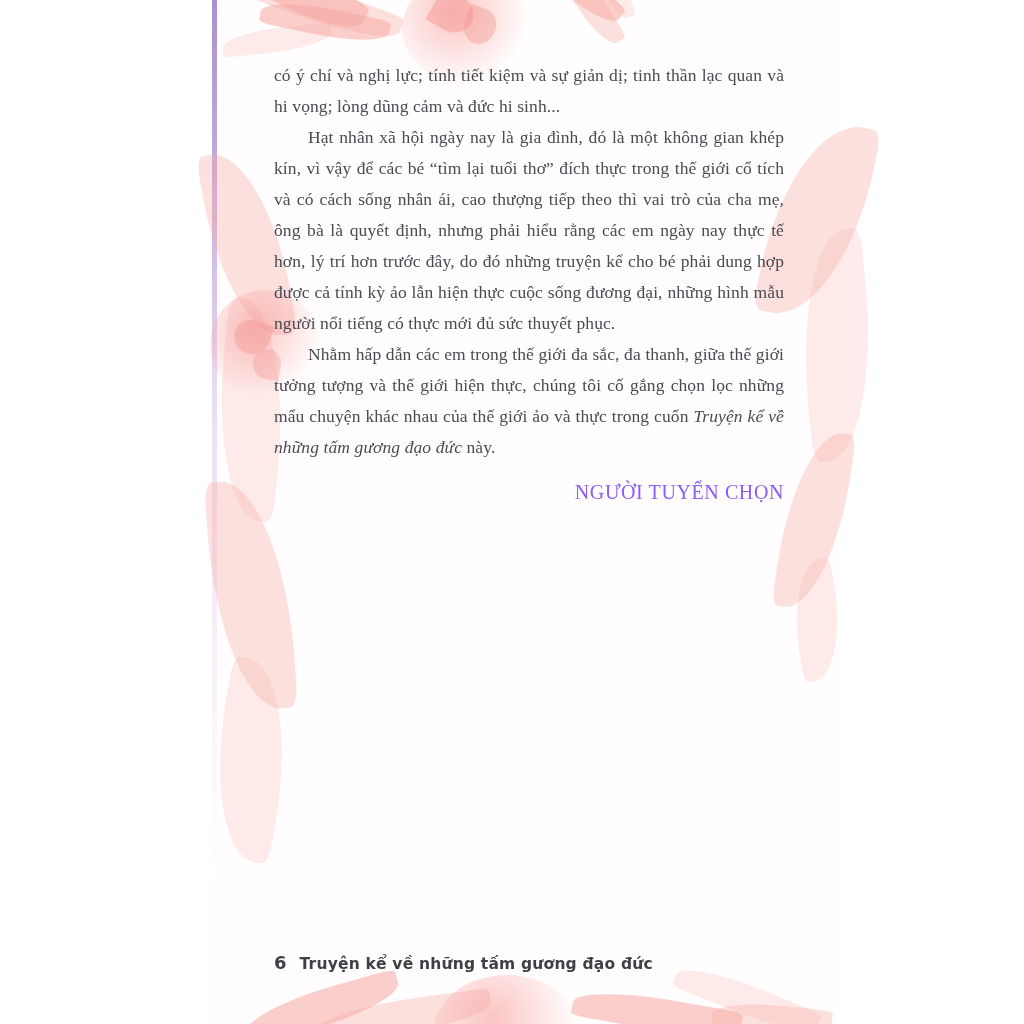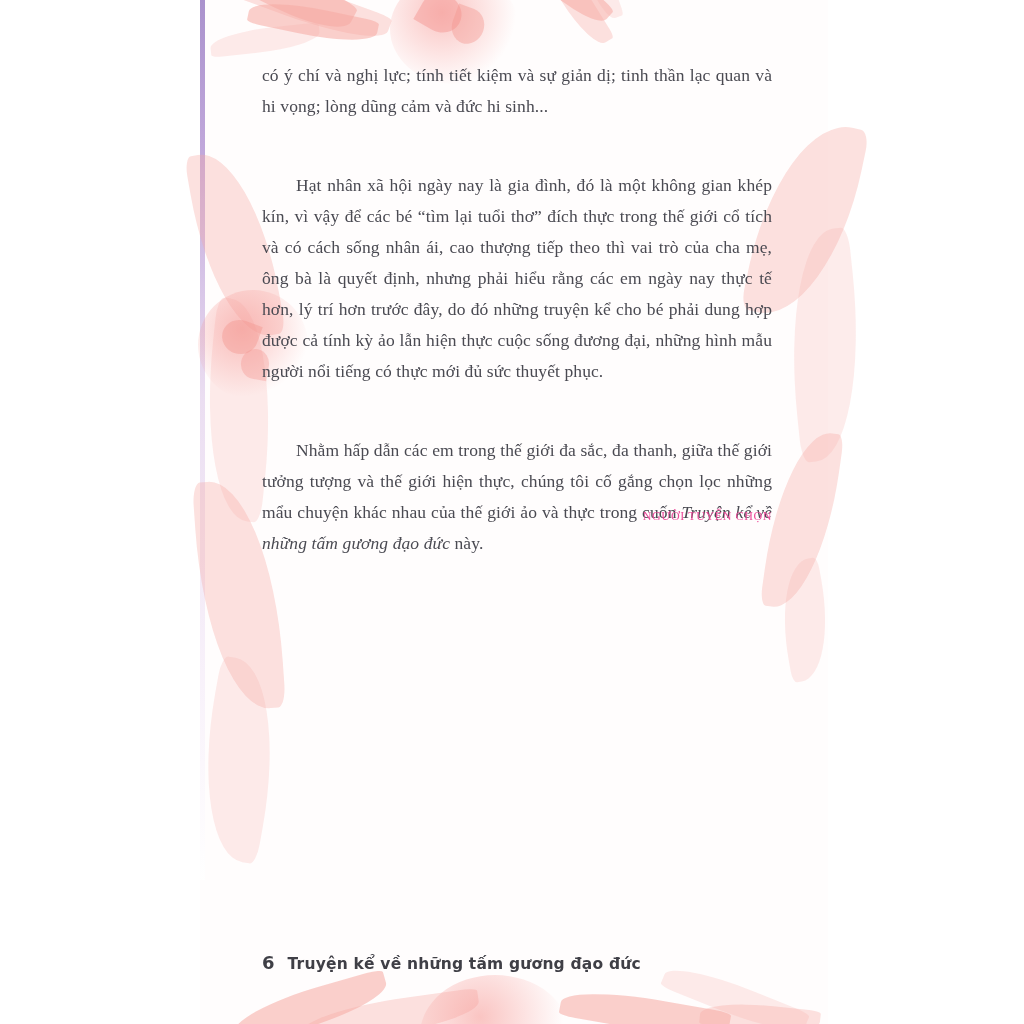--- a/index.html
+++ b/index.html
@@ -9,21 +9,21 @@
   }
   body {
     width: 1024px;
     height: 1024px;
     overflow: hidden;
     font-family: "Liberation Serif", serif;
   }
 
   #page {
     position: absolute;
-    left: 0; top: 0;
+    left: 12px; top: 0;
     width: 812px;
     height: 1024px;
     background: #ffffff;
   }
 
   
   .sheet {
     position: absolute;
     left: 200px;
     top: 0px;
@@ -79,36 +79,34 @@
     font-size: 17.5px;
     line-height: 31px;
     text-align: justify;
     letter-spacing: .1px;
   }
   .body-text p {
     margin: 0;
   }
   .body-text p.indent {
     text-indent: 34px;
-    margin-top: 48px;
   }
   .body-text em {
     font-style: italic;
   }
   .signature {
     position: absolute;
     left: 262px;
     top: 481px;
     width: 510px;
     text-align: right;
-    color: #ec4899;
-    font-size: 12px;
+    color: #8b5cf6;
+    font-size: 20px;
     letter-spacing: .6px;
     padding-right: 16px;
-    margin-top: 28px;
   }
 
   
   .footer {
     position: absolute;
     left: 262px;
     top: 952px;
     display: flex;
     align-items: baseline;
     gap: 13px;

